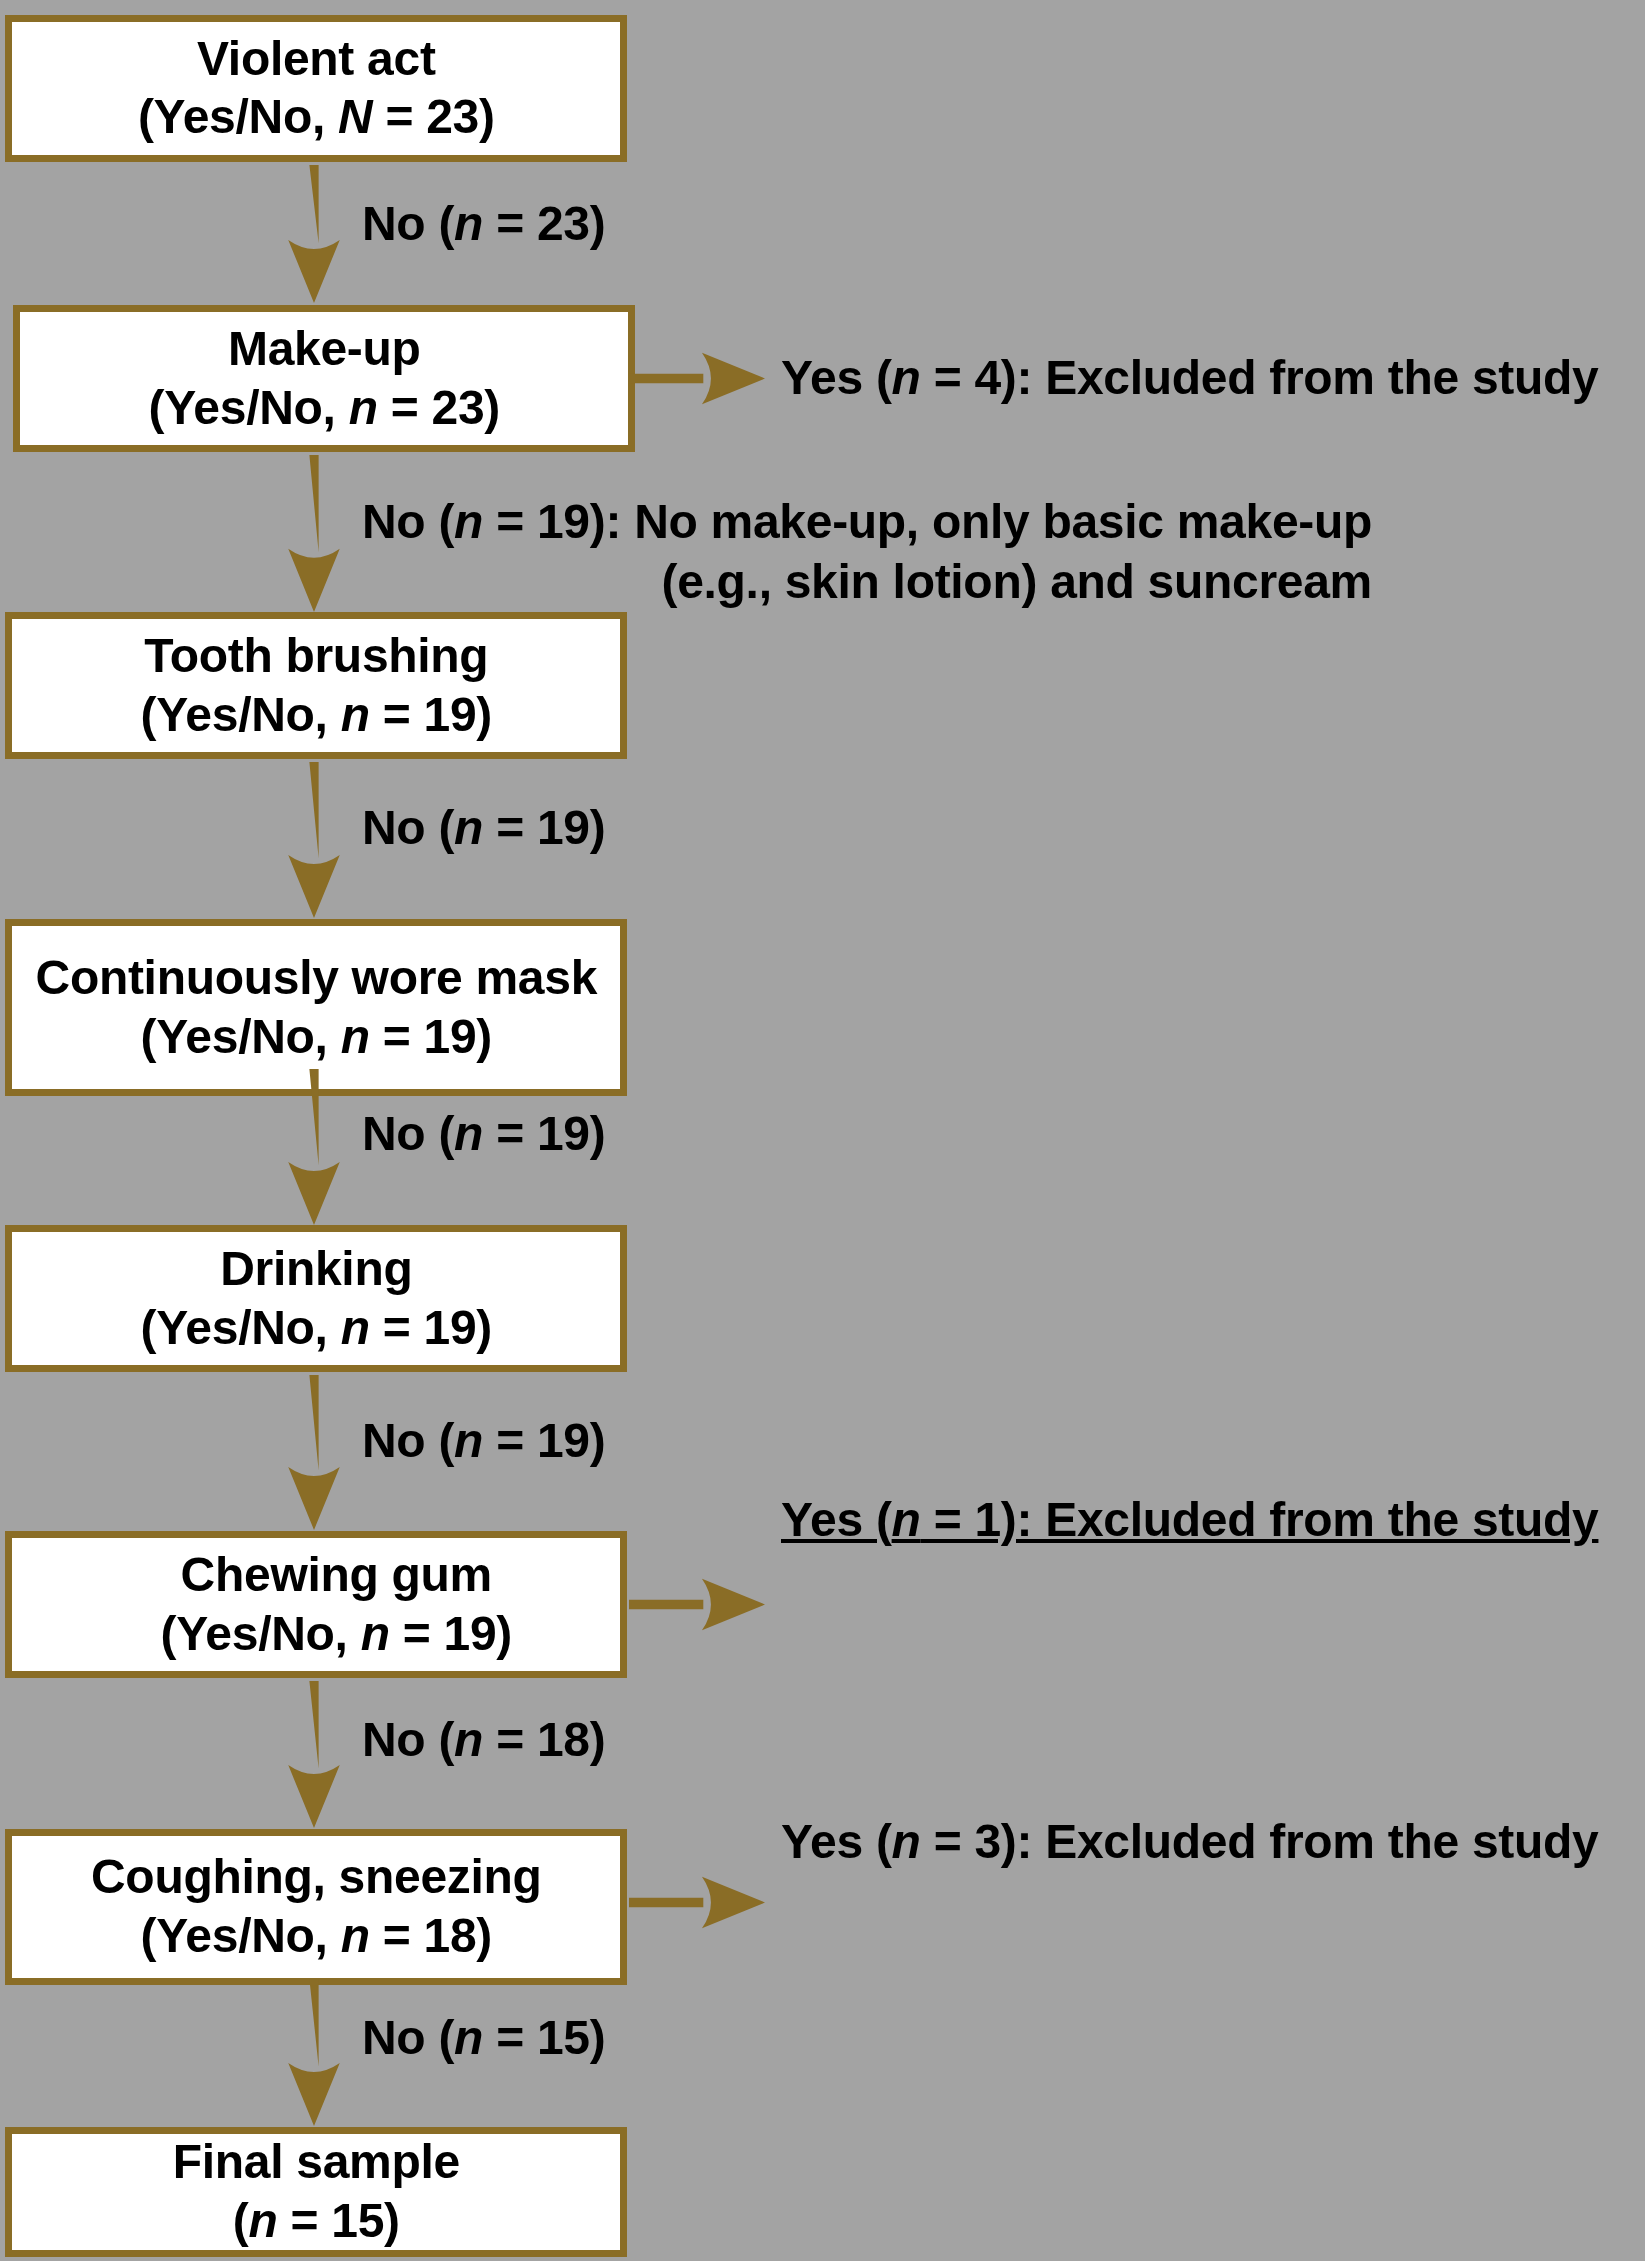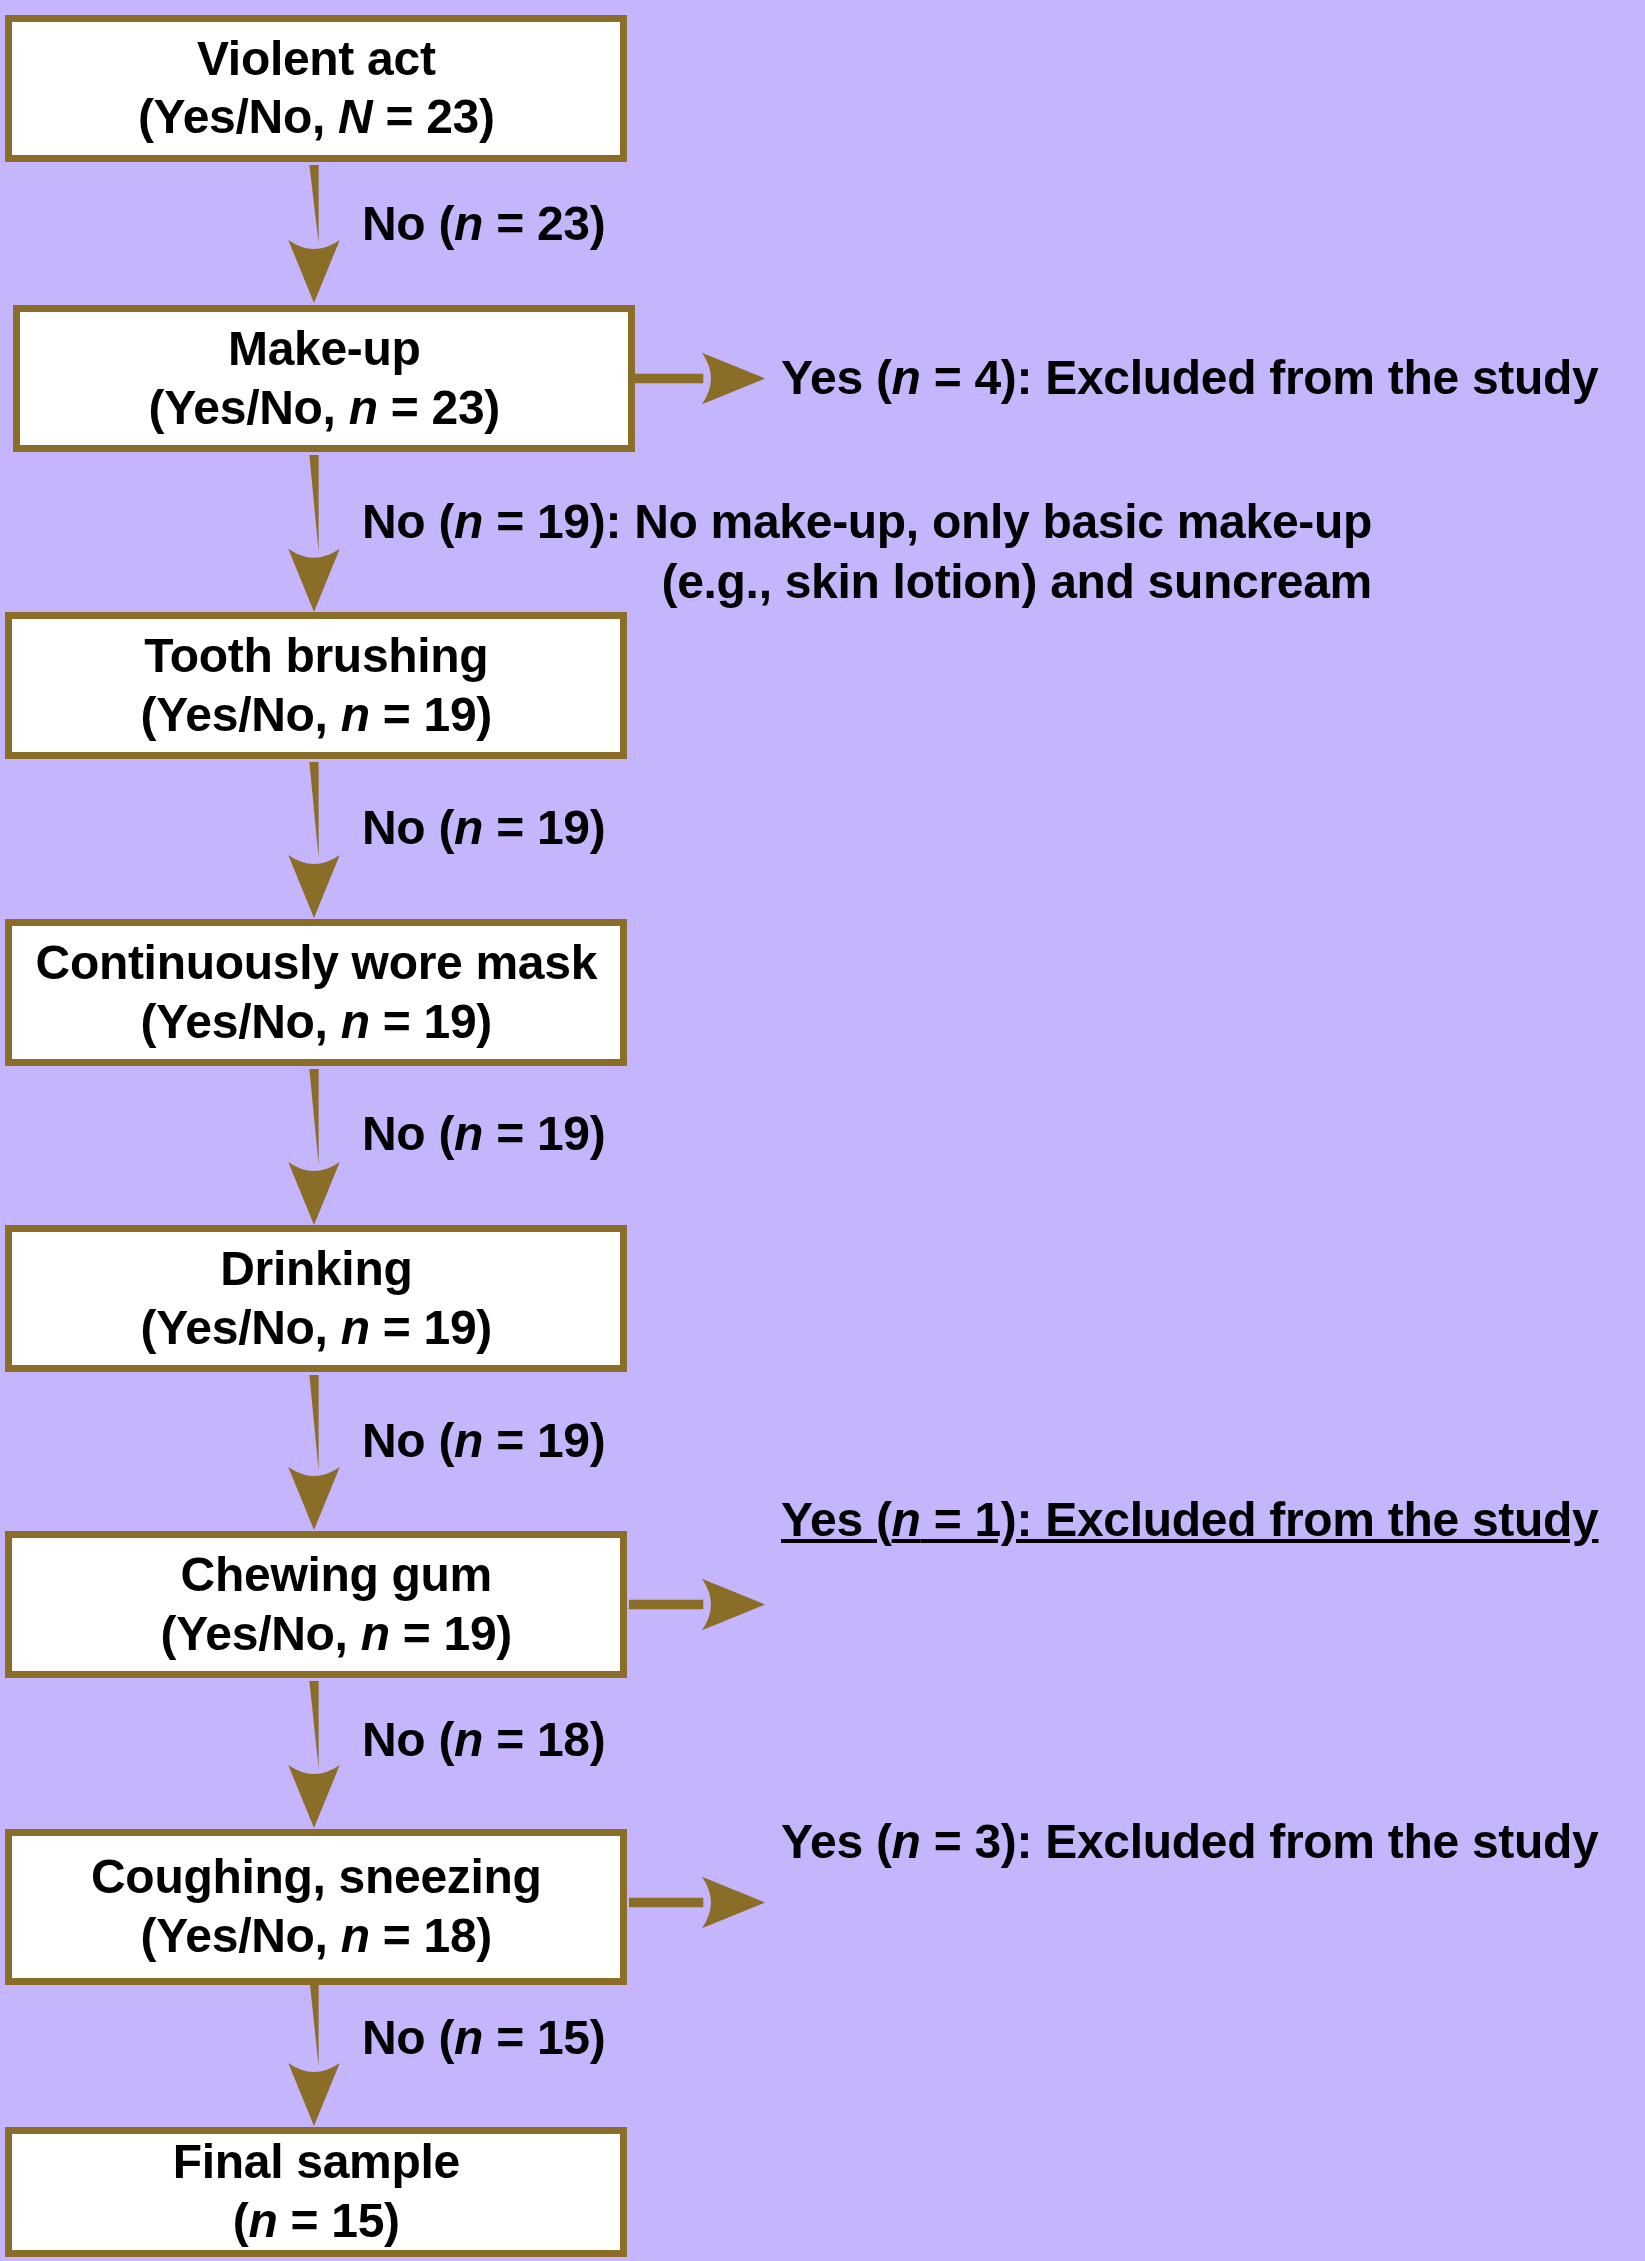--- a/index.html
+++ b/index.html
@@ -7,21 +7,21 @@
     padding: 0;
     background: #ffffff;
   }
   body {
     font-family: "Liberation Sans", sans-serif;
   }
   #flowchart {
     position: relative;
     width: 1646px;
     height: 2261px;
-    background: #c4b5fd;
+    background: #a3a3a3;
     overflow: hidden;
   }
 
   
   .node-box {
     position: absolute;
     left: 5.3px;
     width: 622px;
     box-sizing: border-box;
     border: 7.3px solid #8a6d26;
@@ -117,21 +117,21 @@
     <div class="node-line"><span>(Yes/No, </span><span class="it">n</span><span> = 19)</span></div>
   </div>
 
   <div class="v-arrow" style="left:281px; top:762px; width:66px; height:156px;">
     <svg viewBox="0 0 100 235" preserveAspectRatio="none">
       <path d="M43,0 h14 v145 h0 z M50,235 L11,140 Q50,167 89,140 Z" fill="#8a6d26"></path>
     </svg>
   </div>
   <div class="edge-label" style="left:362px; top:798px;"><span>No (</span><span class="it">n</span><span> = 19)</span></div>
 
-  <div class="node-box" style="top:919px; height:147px;">
+  <div class="node-box" style="top:919px; height:177px;">
     <div class="node-line">Continuously wore mask</div>
     <div class="node-line"><span>(Yes/No, </span><span class="it">n</span><span> = 19)</span></div>
   </div>
 
   <div class="v-arrow" style="left:281px; top:1069px; width:66px; height:156px;">
     <svg viewBox="0 0 100 235" preserveAspectRatio="none">
       <path d="M43,0 h14 v145 h0 z M50,235 L11,140 Q50,167 89,140 Z" fill="#8a6d26"></path>
     </svg>
   </div>
   <div class="edge-label" style="left:362px; top:1104px;"><span>No (</span><span class="it">n</span><span> = 19)</span></div>

